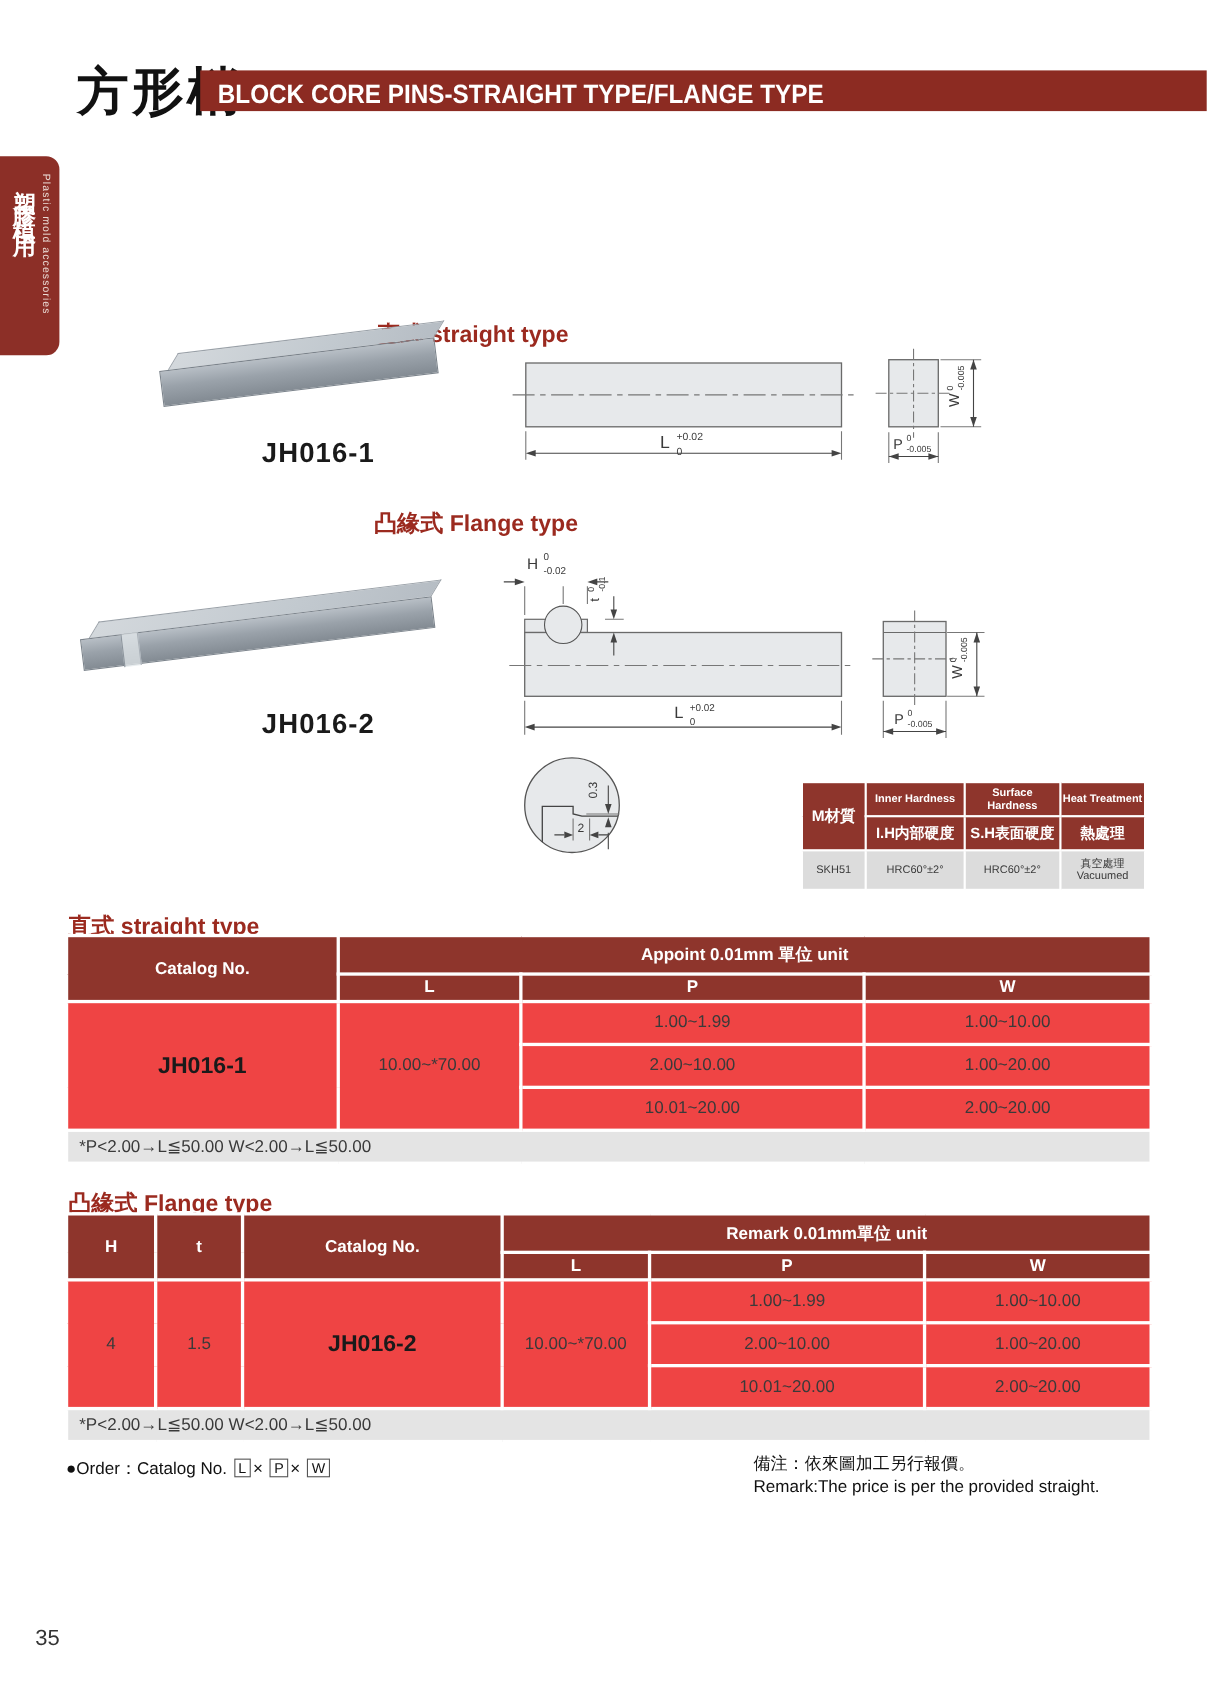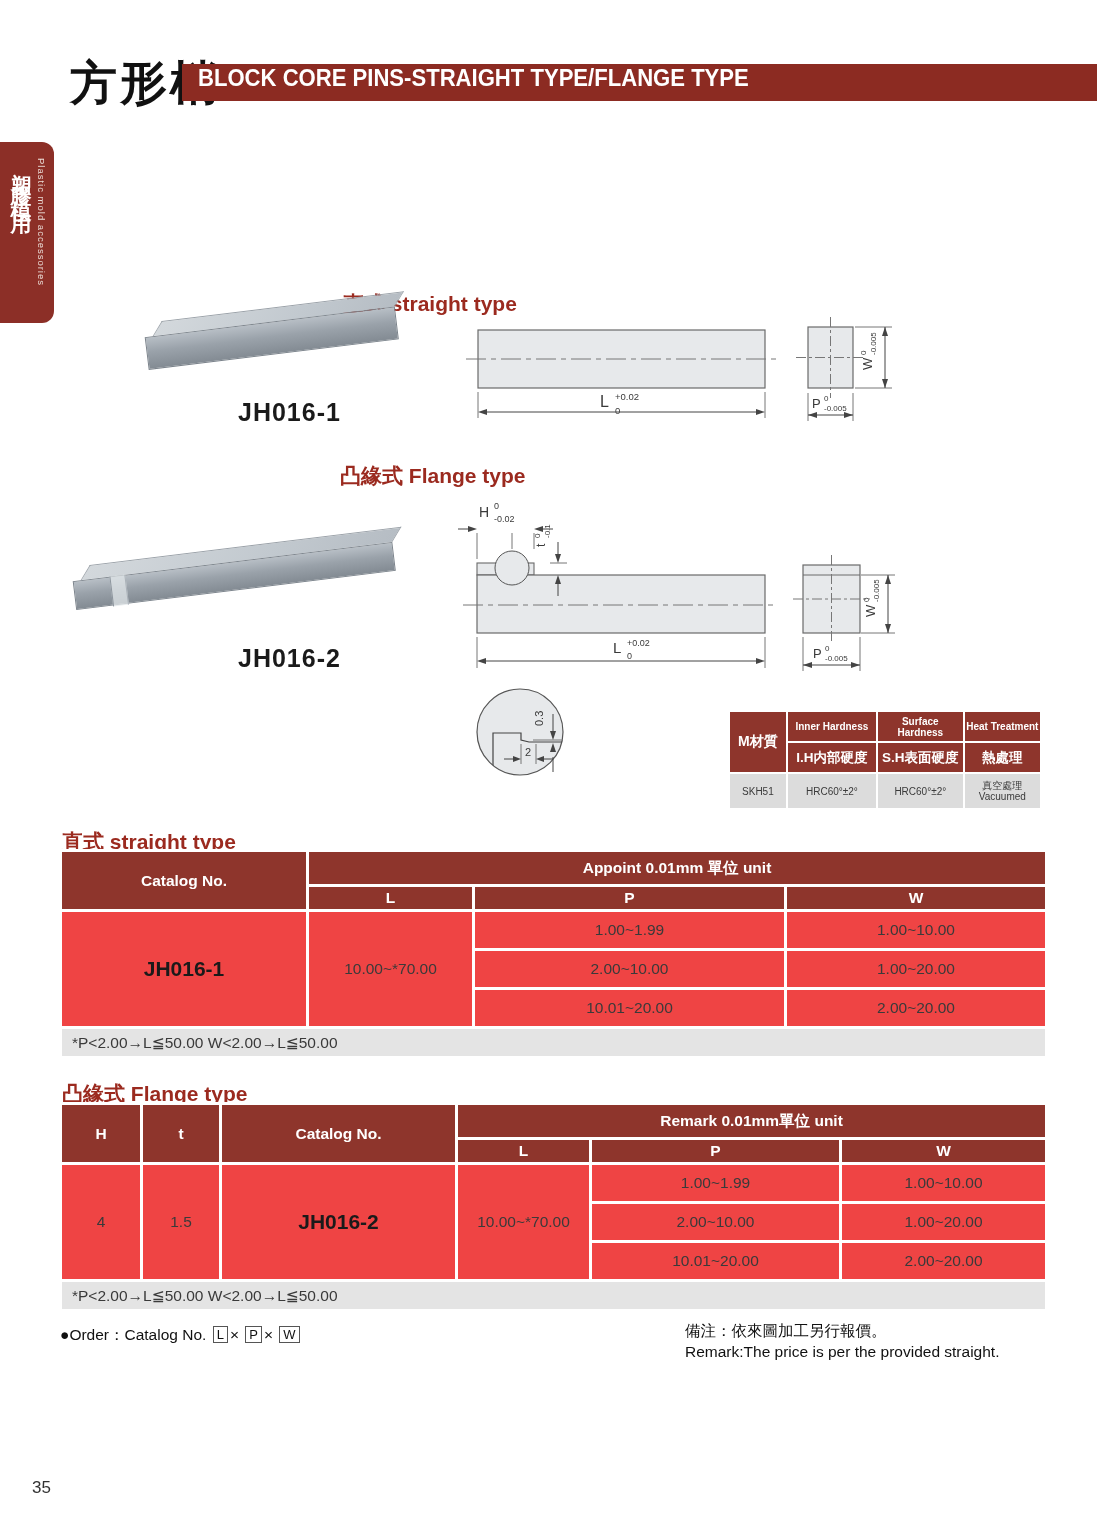--- a/index.html
+++ b/index.html
@@ -5,21 +5,21 @@
   html,body{margin:0;padding:0;}
   body{
     width:1104px;height:1535px;position:relative;background:#fff;
     font-family:"Liberation Sans", sans-serif;color:#222;overflow:hidden;
   }
   .abs{position:absolute;}
   
   .page-title{left:70px;top:52px;font-size:47px;font-weight:bold;color:#111;
     letter-spacing:3px;font-family:"Liberation Sans",sans-serif;}
   .banner{left:182px;top:64px;width:915px;height:37px;background:#8C2B22;
-    display:flex;align-items:flex-start;}
+    display:flex;align-items:flex-end;}
   .banner span{color:#fff;font-weight:bold;font-size:24px;letter-spacing:0px;
     transform:scaleX(.92);transform-origin:left center;margin-left:16px;white-space:nowrap;}
   
   .side-tab{left:0;top:142px;width:54px;height:181px;background:#8C2F27;
     border-radius:0 12px 12px 0;display:flex;justify-content:center;}
   .side-cjk{writing-mode:vertical-rl;text-orientation:upright;color:#fff;
     font-size:21px;letter-spacing:14px;margin-top:14px;font-weight:bold;}
   .side-en{writing-mode:vertical-rl;color:#EBDCD6;font-size:9.5px;margin-top:16px;
     margin-left:1px;letter-spacing:1px;}
   
@@ -51,21 +51,21 @@
   .main-table .r2{height:20px;}
   .main-table .cell{background:#ef4444;color:#3a3a3a;font-size:15.5px;height:34px;}
   .main-table .model{font-size:21px;font-weight:bold;color:#1a1a1a;}
   .main-table .note{background:#E4E4E4;color:#3a3a3a;font-size:15.5px;height:25px;
     text-align:left;padding-left:10px;}
   
   .order-line{left:60px;top:1325px;font-size:15.5px;color:#111;}
   .order-line .box{display:inline-block;border:1px solid #555;padding:0 3px;
     font-size:13px;line-height:15px;margin:0 2px;vertical-align:1px;}
   .remark{left:685px;top:1320px;font-size:15.5px;color:#111;line-height:21px;}
-  .page-num{left:32px;top:1478px;font-size:17px;color:#333;}
+  .page-num{left:32px;top:1478px;font-size:20px;color:#333;}
   svg text{fill:#3a3a3a;}
   svg .dimtxt{font-family:"Liberation Sans",sans-serif;}
 </style>
 </head>
 <body>
 
 <div class="abs page-title">方形梢</div>
 <div class="abs banner">
   <span>BLOCK CORE PINS-STRAIGHT TYPE/FLANGE TYPE</span>
 </div>

